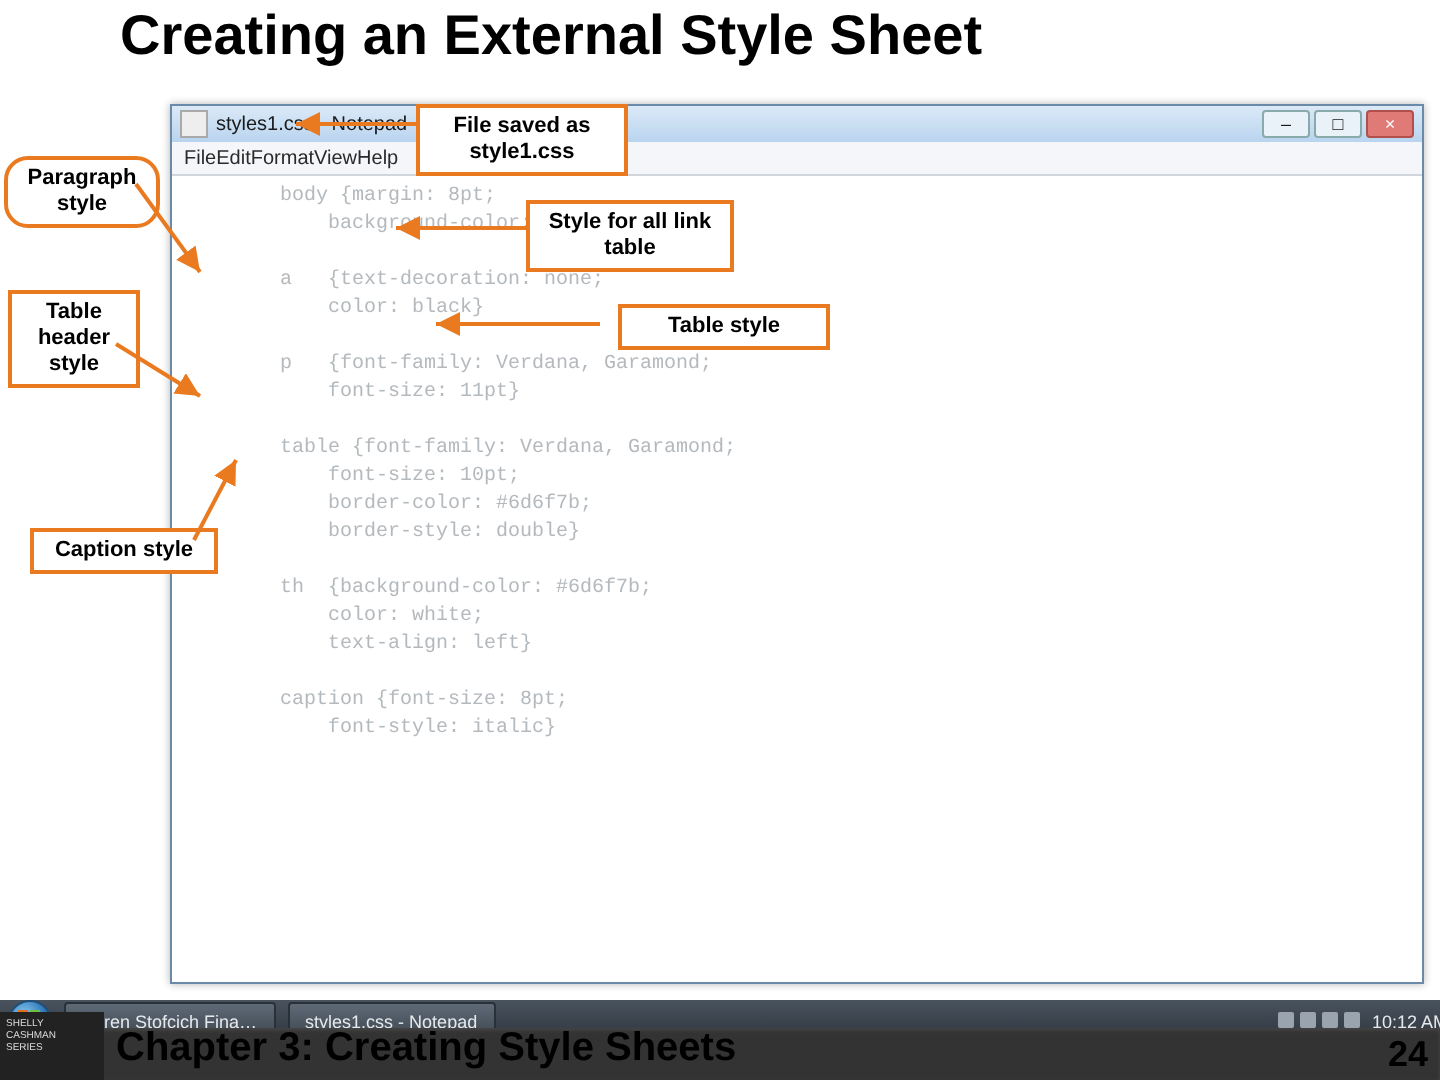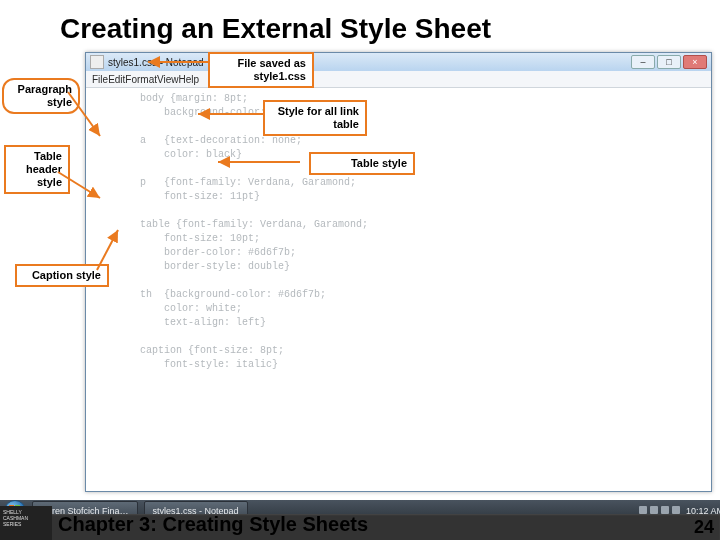--- a/index.html
+++ b/index.html
@@ -12,21 +12,21 @@
     overflow: hidden;
   }
   .slide {
     position: relative;
     width: 720px;
     height: 540px;
     background: #fff;
   }
   .title {
     position: absolute;
-    top: 13px;
+    top: 2px;
     left: 60px;
     font-size: 28px;
     font-weight: bold;
     color: #000;
   }
   
   .notepad {
     position: absolute;
     top: 52px;
     left: 85px;
@@ -91,21 +91,21 @@
   }
   
   .callout {
     position: absolute;
     background: #fff;
     border: 2px solid #ea7a1f;
     padding: 3px 6px;
     font-size: 11px;
     line-height: 13px;
     font-weight: bold;
-    text-align: right;
+    text-align: center;
     color: #000;
   }
   .c-para   { top: 78px;  left: 2px;  width: 62px; border-radius: 12px; }
   .c-thead  { top: 145px; left: 4px;  width: 50px; }
   .c-file   { top: 52px;  left: 208px; width: 90px; }
   .c-link   { top: 100px; left: 263px; width: 88px; }
   .c-table  { top: 152px; left: 309px; width: 90px; }
   .c-cap    { top: 264px; left: 15px; width: 78px; }
   
   svg.arrows {

